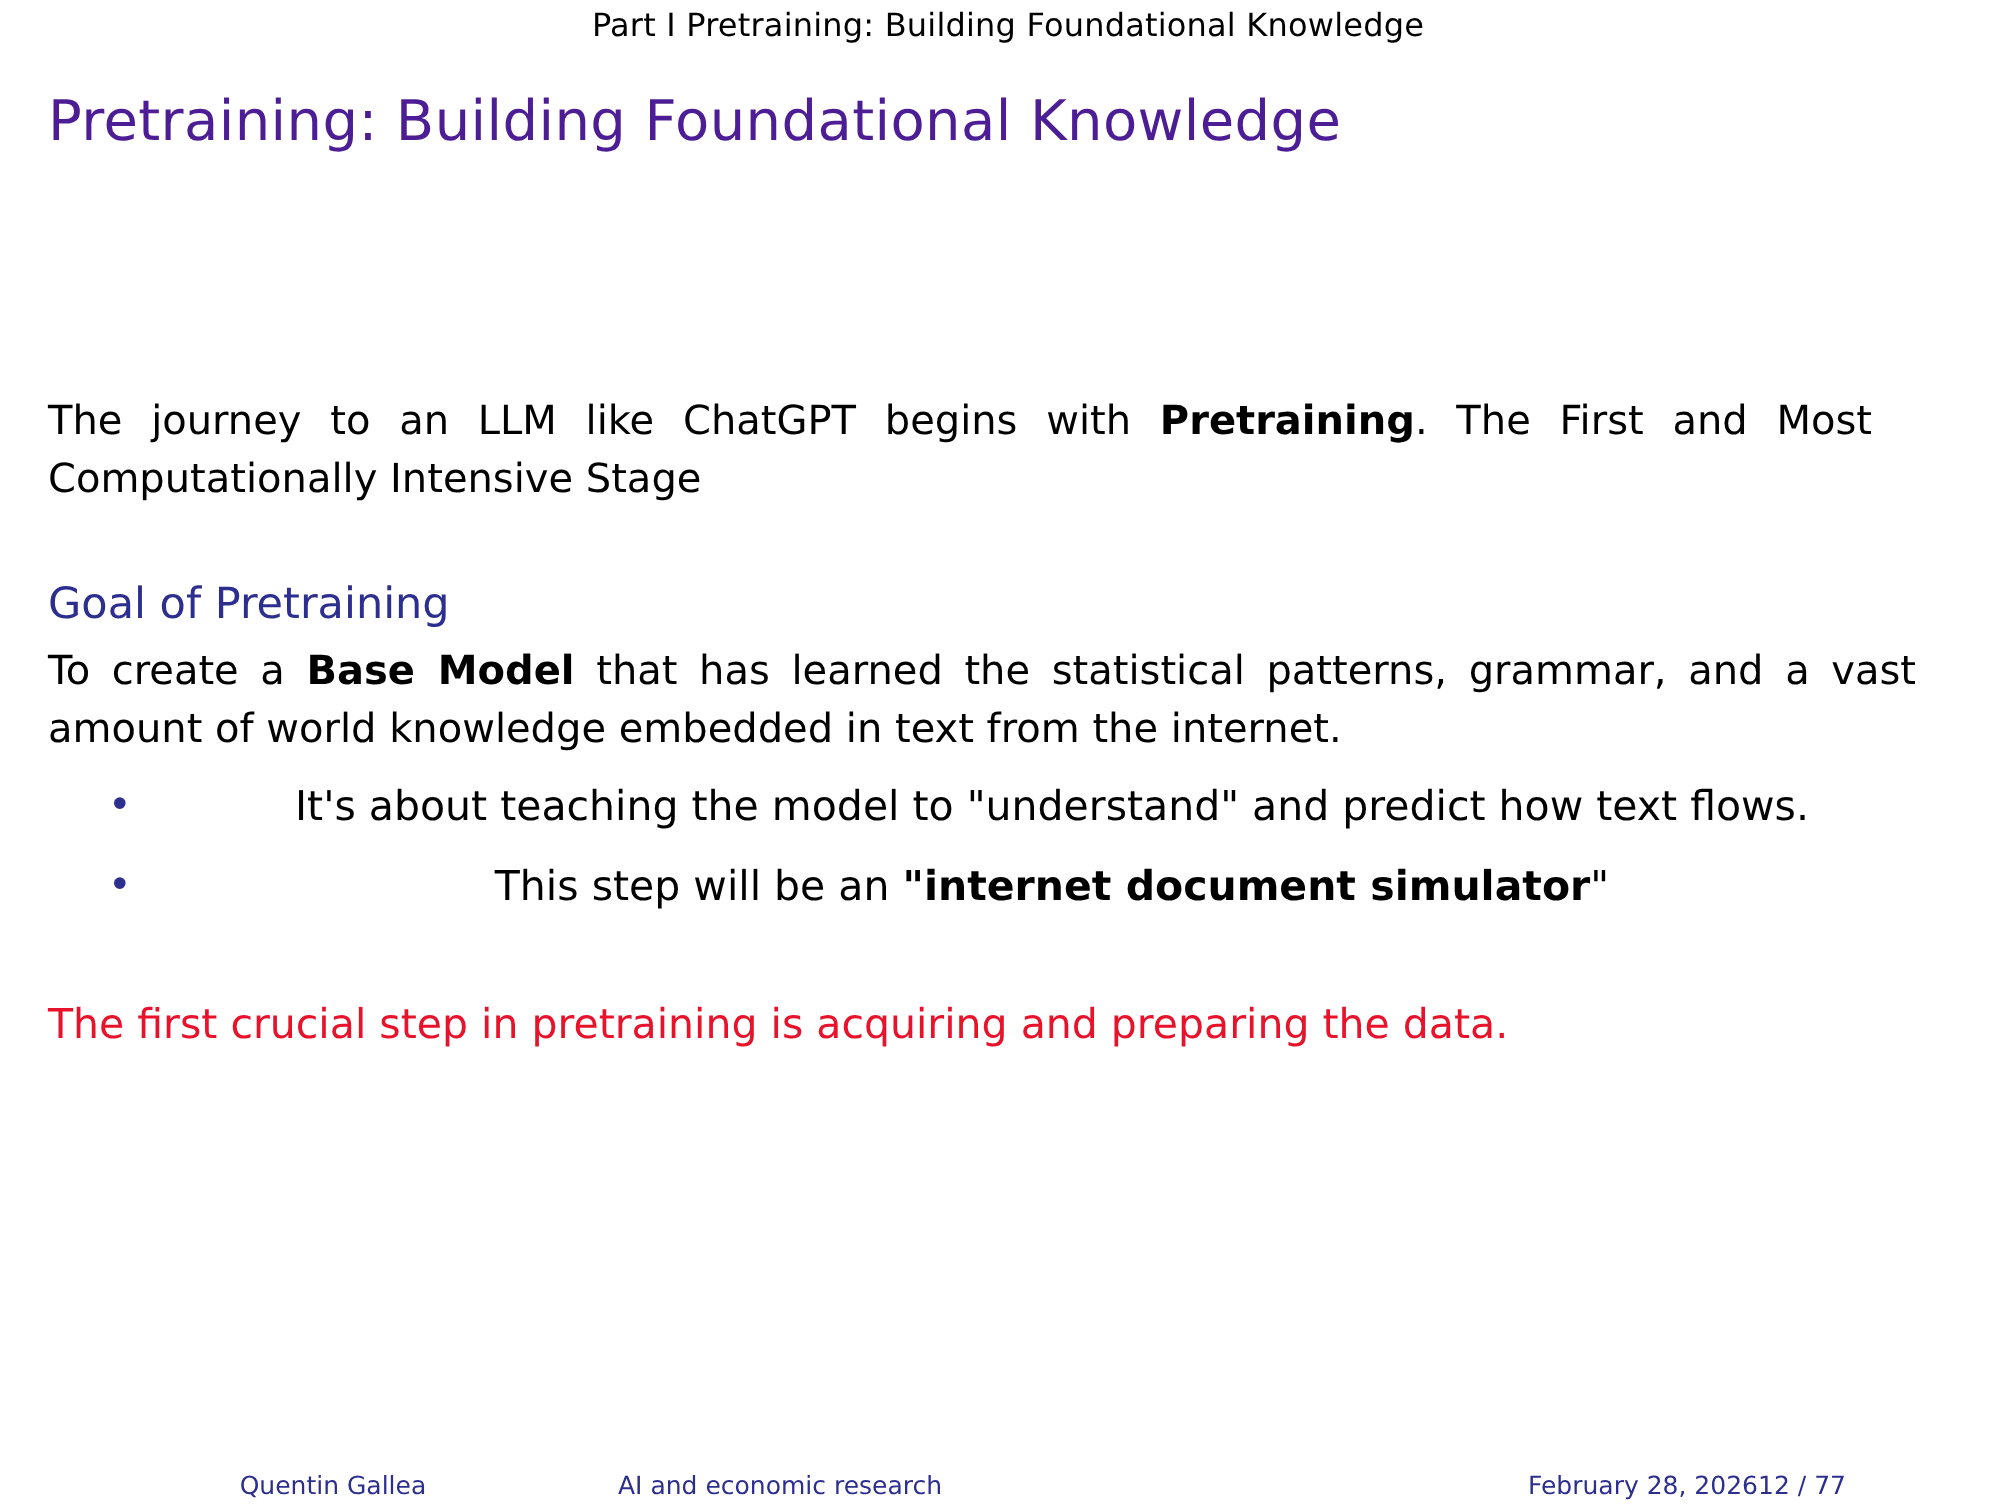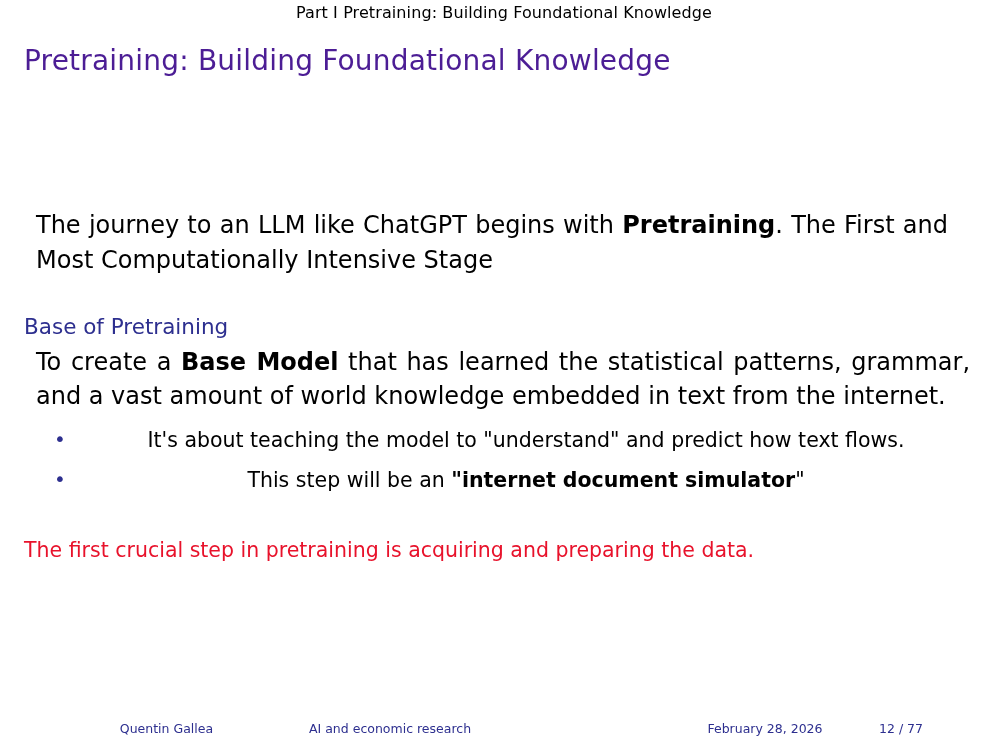--- a/index.html
+++ b/index.html
@@ -38,25 +38,25 @@
     letter-spacing: 0.2px;
     white-space: nowrap;
   }
   .body {
     position: absolute;
     top: 196px;
     left: 24px;
     width: 948px;
   }
   .para {
-    font-size: 24px;
+    font-size: 20px;
     line-height: 1.45;
     text-align: justify;
     text-justify: inter-word;
-    margin: 12px;
+    margin: 0;
   }
   .para.intro {
     width: 912px;
   }
   .block-title {
     font-size: 21.5px;
     color: #2d2f8f;
     margin: 36px 0 6px 0;
   }
   .para.goal {
@@ -90,59 +90,59 @@
     font-weight: normal;
     color: #e8122b;
   }
   b, strong {
     font-weight: bold;
   }
   .footer {
     position: absolute;
     left: 24px;
     right: 24px;
-    bottom: 19px;
+    bottom: 5px;
     height: 18px;
     font-size: 12.5px;
     color: #2d2f8f;
     display: flex;
     align-items: center;
   }
   .footer .f-author {
     width: 30%;
     text-align: center;
   }
   .footer .f-event {
     width: 36%;
     text-align: left;
   }
   .footer .f-date {
     width: 24%;
-    text-align: center;
+    text-align: right;
   }
   .footer .f-page {
     width: 10%;
     text-align: left;
     padding-right: 10px;
   }
 </style>
 </head>
 <body>
 
 <div class="slide">
 
   <div class="headline">Part I Pretraining:  Building Foundational Knowledge</div>
 
   <div class="title">Pretraining:  Building Foundational Knowledge</div>
 
   <div class="body">
 
     <p class="para intro"><span>The journey to an LLM like ChatGPT begins with </span><b>Pretraining</b><span>.  The First and Most Computationally Intensive Stage</span></p>
 
-    <div class="block-title">Base of Pretraining</div>
+    <div class="block-title">Goal of Pretraining</div>
 
     <p class="para goal"><span>To create a </span><b>Base Model</b><span> that has learned the statistical patterns, grammar, and a vast amount of world knowledge embedded in text from the internet.</span></p>
 
     <ul class="bullets">
       <li><span>It's about teaching the model to "understand" and predict how text flows.</span></li>
       <li><span>This step will be an </span><b>"internet document simulator</b><span>"</span></li>
     </ul>
 
     <p class="alert">The first crucial step in pretraining is acquiring and preparing the data.</p>
 

